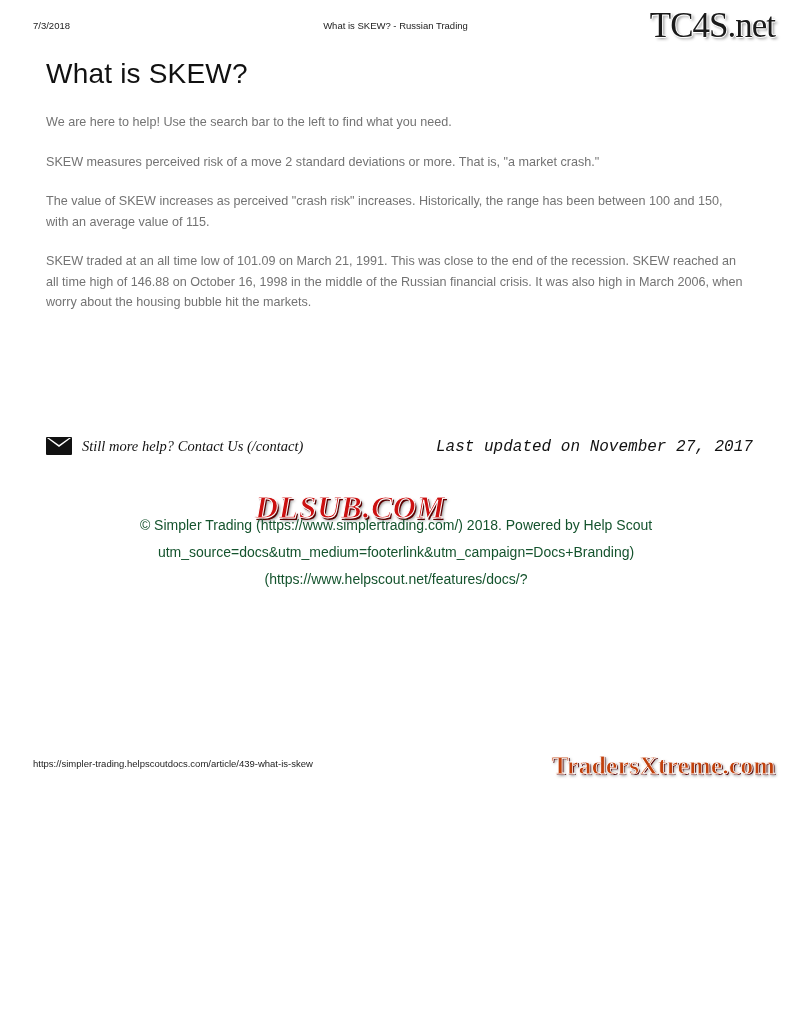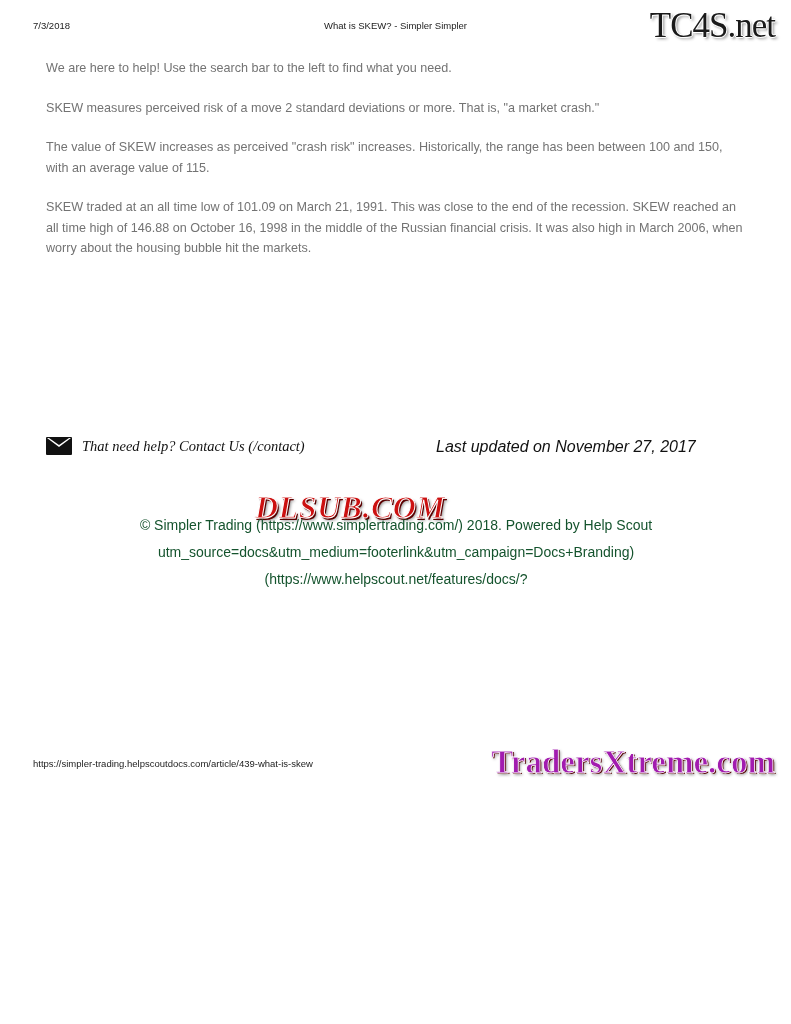--- a/index.html
+++ b/index.html
@@ -137,21 +137,21 @@
     font-family: "Liberation Serif", serif;
     font-style: italic;
     font-size: 14.5px;
     color: #111;
     white-space: nowrap;
   }
   .last-updated {
     position: absolute;
     left: 390px;
     top: 1px;
-    font-family: Liberation Sans, sans-serif;
+    font-family: Liberation Mono, monospace;
     font-style: italic;
     font-size: 16px;
     color: #111;
     white-space: nowrap;
   }
 
   
   .footer-block {
     position: absolute;
     left: 46px;
@@ -189,52 +189,53 @@
     font-size: 9.5px;
     color: #222;
     white-space: nowrap;
   }
   .wm-traders {
     position: absolute;
     right: 16px;
     bottom: 16px;
     font-family: "Liberation Serif", serif;
     font-weight: bold;
-    font-size: 33px;
-    color: #a21caf;
+    font-size: 26px;
+    color: #c2410c;
     -webkit-text-stroke: 0.8px #ffffff;
     text-shadow:
        1.2px 1.2px 0 #550000,
        2px 2px 3px rgba(0,0,0,0.4);
     white-space: nowrap;
   }
 </style>
 </head>
 <body>
 
 <div class="page">
 
   <div class="header">
     <div class="header-date">7/3/2018</div>
-    <div class="header-title">What is SKEW? - Simpler Simpler</div>
+    <div class="header-title">What is SKEW? - Russian Trading</div>
   </div>
 
   <div class="wm-tc4s">TC4S.net</div>
 
   <div class="article">
+    <h1 class="article-title">What is SKEW?</h1>
     <p class="para">We are here to help! Use the search bar to the left to find what you need.</p>
     <p class="para">SKEW measures perceived risk of a move 2 standard deviations or more. That is, "a market crash."</p>
     <p class="para">The value of SKEW increases as perceived "crash risk" increases. Historically, the range has been between 100 and 150, with an average value of 115.</p>
     <p class="para">SKEW traded at an all time low of 101.09 on March 21, 1991. This was close to the end of the recession. SKEW reached an all time high of 146.88 on October 16, 1998 in the middle of the Russian financial crisis. It was also high in March 2006, when worry about the housing bubble hit the markets.</p>
   </div>
 
   <div class="meta-row">
     <div class="contact">
       <span class="envelope"></span>
-      <span class="contact-text">That need help? Contact Us (/contact)</span>
+      <span class="contact-text">Still more help? Contact Us (/contact)</span>
     </div>
     <div class="last-updated">Last updated on November 27, 2017</div>
   </div>
 
   <div class="wm-dlsub">DLSUB.COM</div>
 
   <div class="footer-block">
     <div>© Simpler Trading (https://www.simplertrading.com/) 2018. Powered by Help Scout</div>
     <div>utm_source=docs&amp;utm_medium=footerlink&amp;utm_campaign=Docs+Branding)</div>
     <div>(https://www.helpscout.net/features/docs/?</div>

